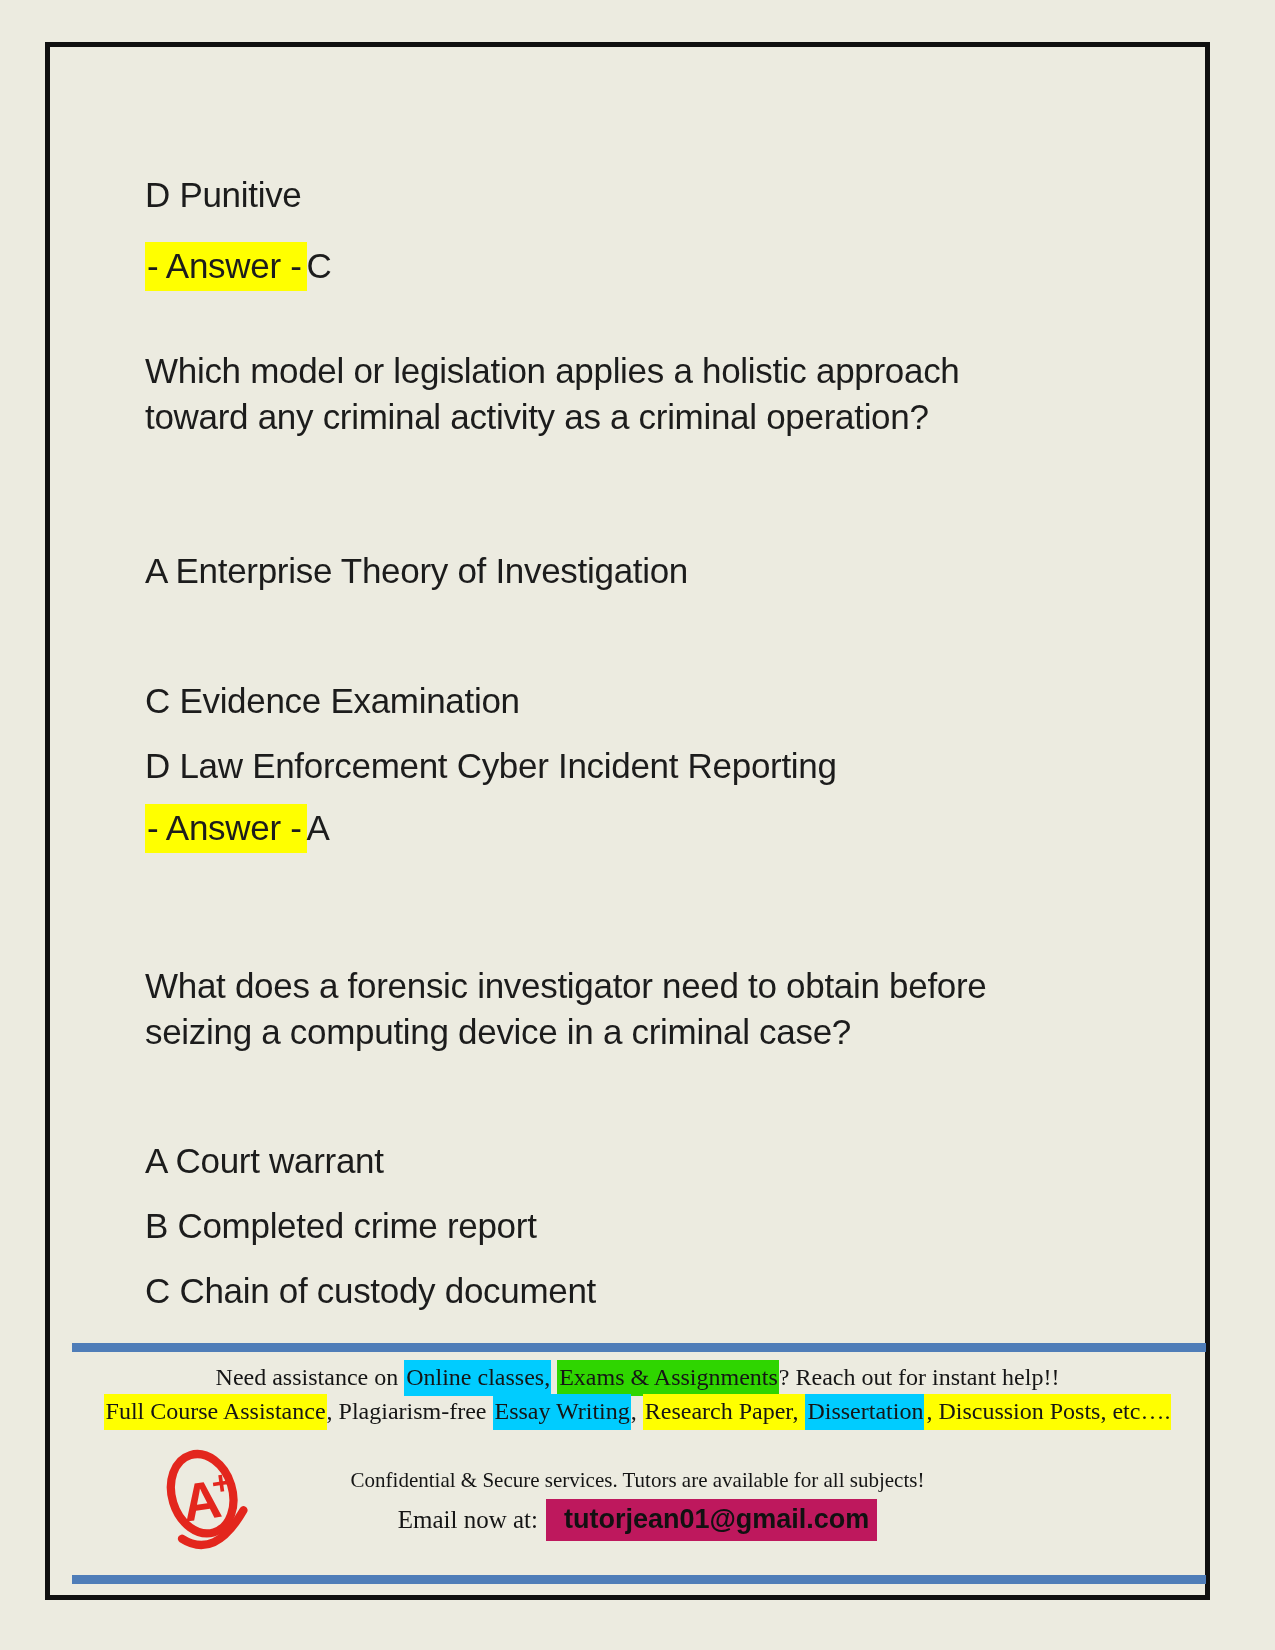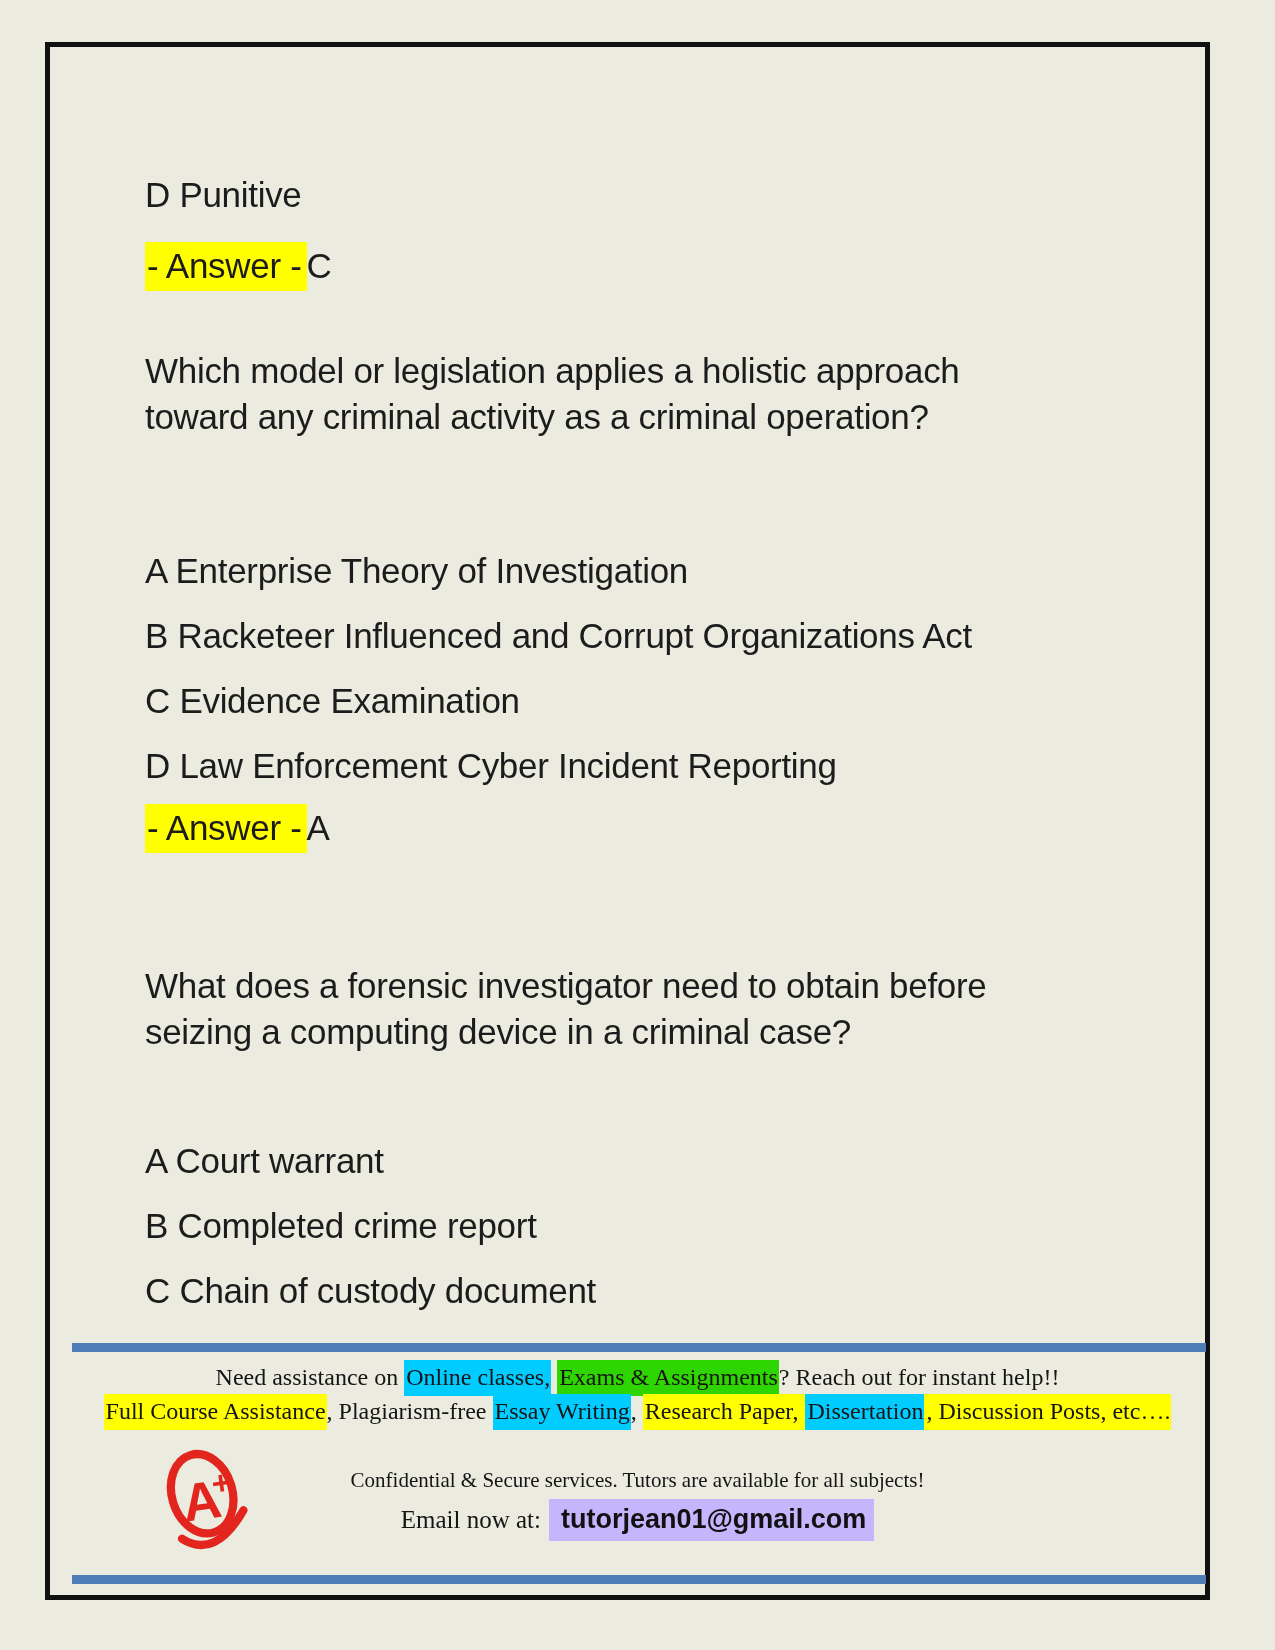--- a/index.html
+++ b/index.html
@@ -55,41 +55,40 @@
   .emailline{
     position:absolute;left:0;right:0;
     text-align:center;
     font-family:"Liberation Serif",serif;
     font-size:25px;color:#151515;
   }
   .email{
     font-family:"Liberation Sans",sans-serif;
     font-weight:bold;
     font-size:27px;
-    background:#c4b5fd;
-    padding:5px 8px 7px 12px;
+    background:#be185d;
+    padding:5px 8px 7px 18px;
     margin-left:8px;
     color:#111;
   }
   .logo{position:absolute;left:158px;top:1446px;}
 </style>
 </head>
 <body>
 
 <div class="page">
   <div class="frame"></div>
 
   <div class="bodytext" style="top:172px;">D Punitive</div>
 
   <div class="bodytext" style="top:243px;"><span class="ans-hl">- Answer -</span><span>C</span></div>
 
   <div class="bodytext question" style="top:348px;">Which model or legislation applies a holistic approach toward any criminal activity as a criminal operation?</div>
 
   <div class="bodytext" style="top:548px;">A Enterprise Theory of Investigation</div>
-  <div class="bodytext" style="top:613px;">B Racketeer Influenced and Corrupt Organizations Act</div>
   <div class="bodytext" style="top:678px;">C Evidence Examination</div>
   <div class="bodytext" style="top:743px;">D Law Enforcement Cyber Incident Reporting</div>
 
   <div class="bodytext" style="top:805px;"><span class="ans-hl">- Answer -</span><span>A</span></div>
 
   <div class="bodytext question" style="top:963px;">What does a forensic investigator need to obtain before seizing a computing device in a criminal case?</div>
 
   <div class="bodytext" style="top:1138px;">A Court warrant</div>
   <div class="bodytext" style="top:1203px;">B Completed crime report</div>
   <div class="bodytext" style="top:1268px;">C Chain of custody document</div>

